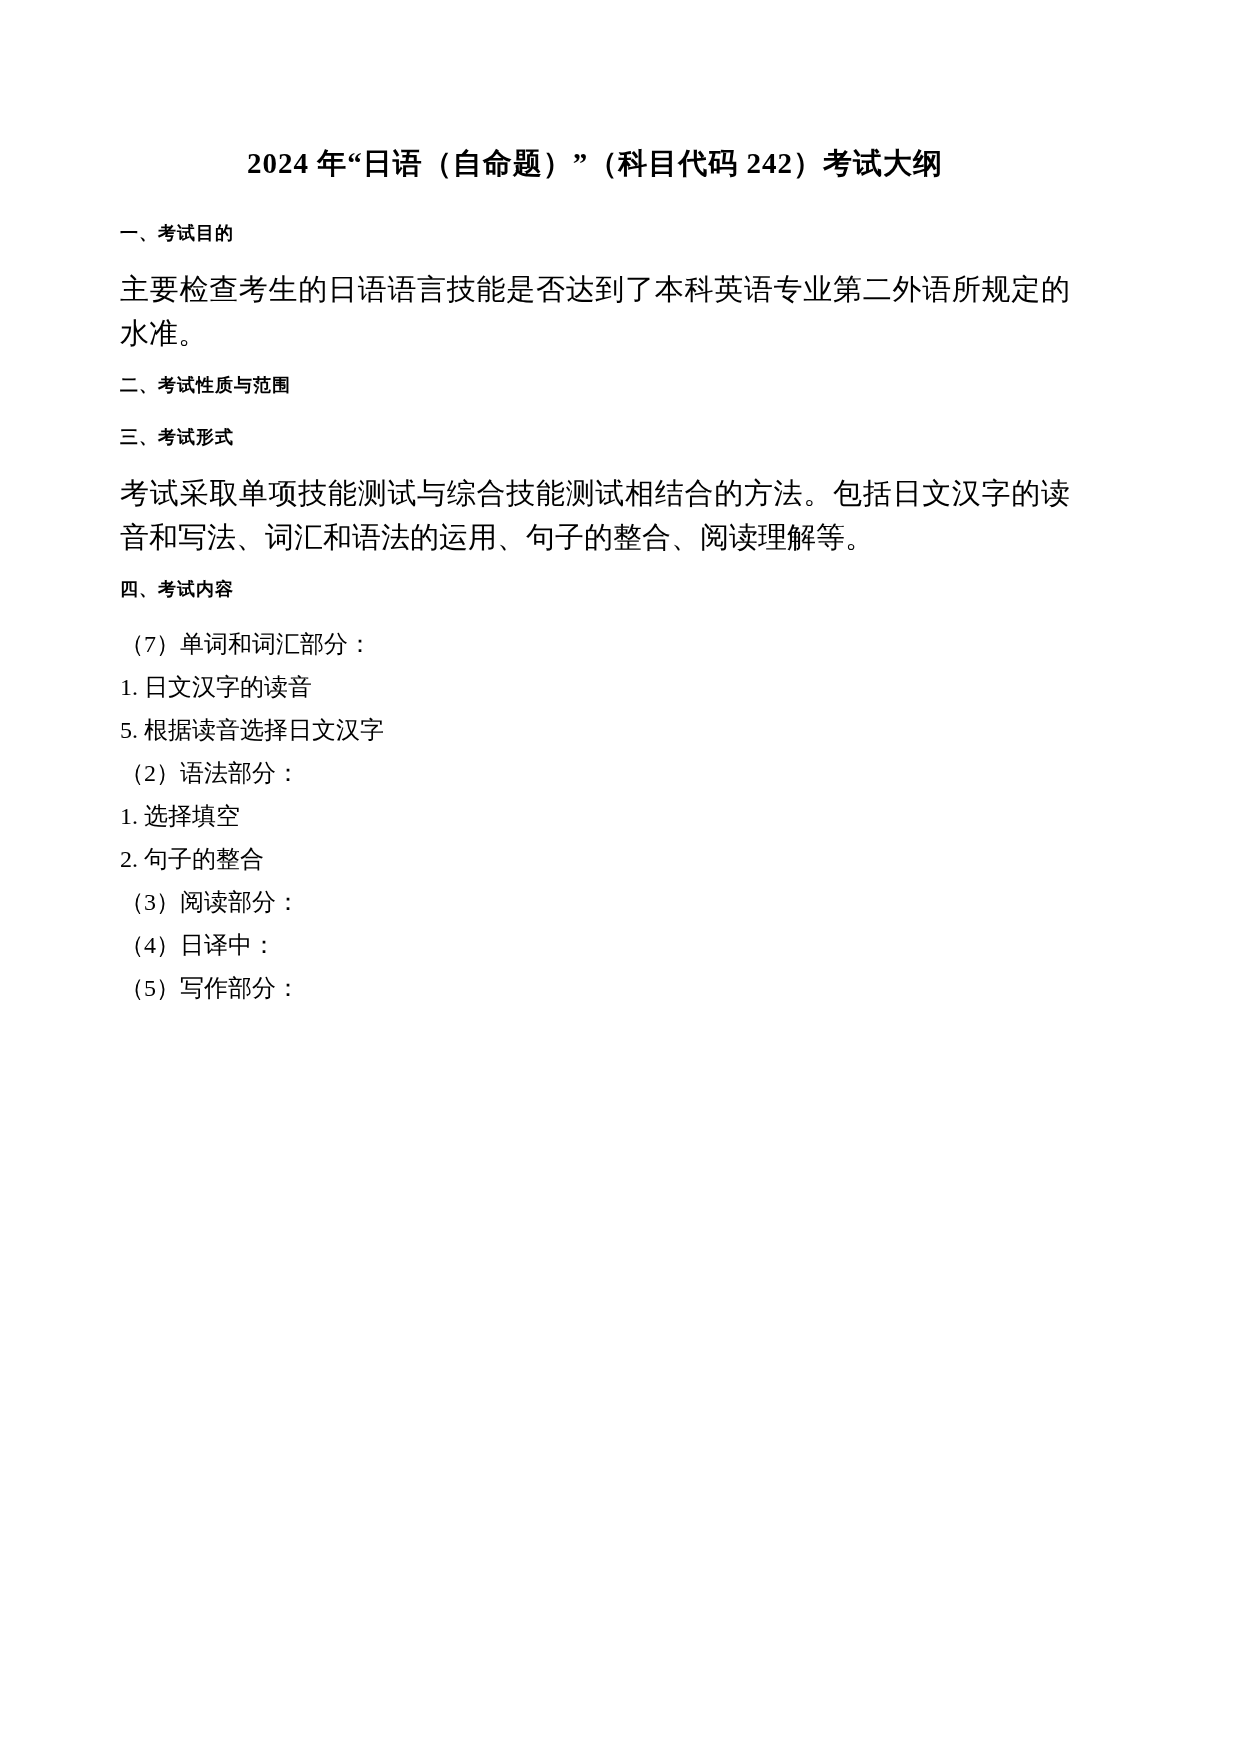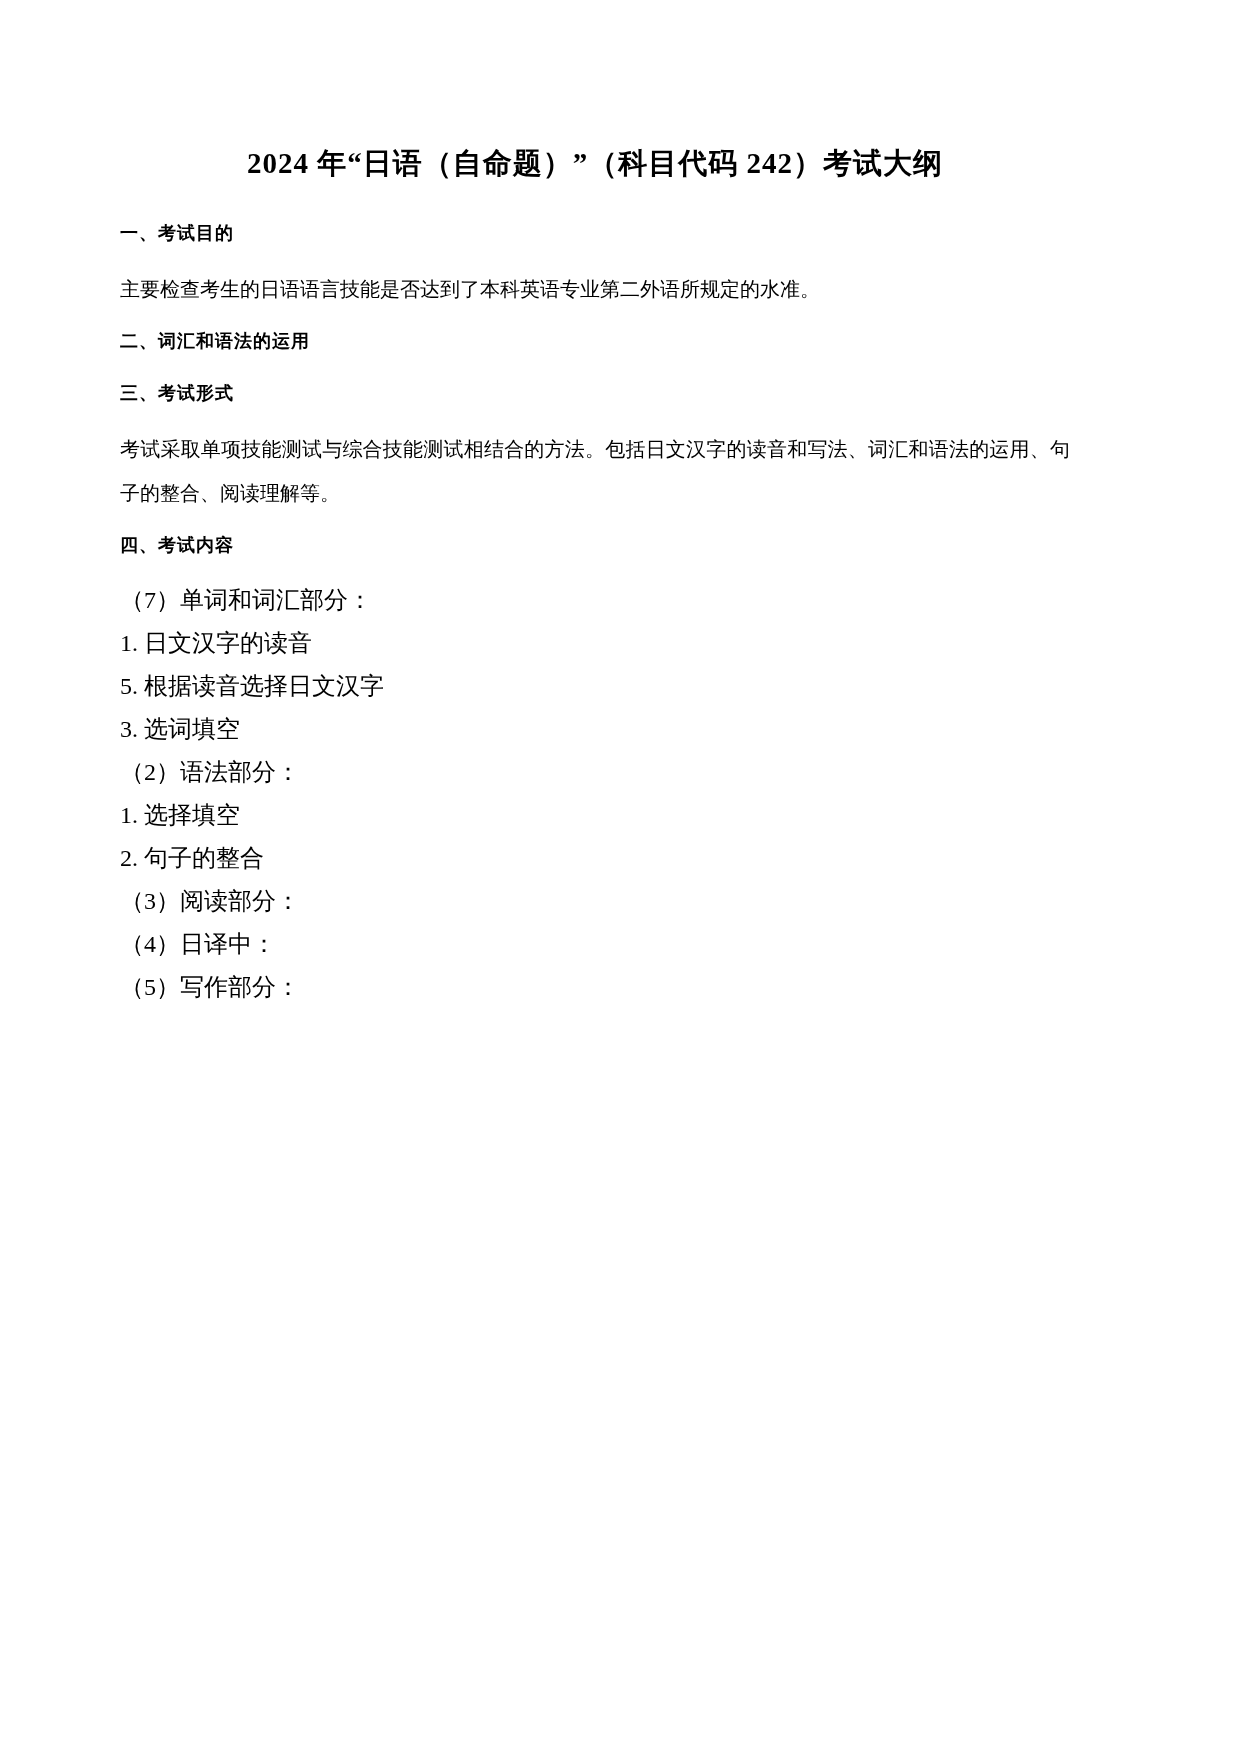--- a/index.html
+++ b/index.html
@@ -30,21 +30,21 @@
   }
   h2.sec-heading {
     font-size: 18px;
     font-weight: bold;
     line-height: 36px;
     margin: 0 0 16px 0;
     font-family: "Liberation Sans", "DejaVu Sans", sans-serif;
     letter-spacing: 1px;
   }
   p.body-text {
-    font-size: 20px;
+    font-size: 29px;
     line-height: 44px;
     margin: 0 0 12px 0;
     text-align: justify;
     text-justify: inter-ideograph;
   }
   p.list-line {
     font-size: 24px;
     line-height: 43px;
     margin: 0;
   }
@@ -56,34 +56,33 @@
 <div class="page">
 
   <h1 class="doc-title">2024 年“日语（自命题）”（科目代码 242）考试大纲</h1>
 
   <section>
     <h2 class="sec-heading">一、考试目的</h2>
     <p class="body-text">主要检查考生的日语语言技能是否达到了本科英语专业第二外语所规定的水准。</p>
   </section>
 
   <section>
-    <h2 class="sec-heading">二、词汇和语法的运用</h2>
+    <h2 class="sec-heading">二、考试性质与范围</h2>
   </section>
 
   <section>
     <h2 class="sec-heading">三、考试形式</h2>
     <p class="body-text">考试采取单项技能测试与综合技能测试相结合的方法。包括日文汉字的读音和写法、词汇和语法的运用、句子的整合、阅读理解等。</p>
   </section>
 
   <section>
     <h2 class="sec-heading">四、考试内容</h2>
     <p class="list-line">（7）单词和词汇部分：</p>
     <p class="list-line">1. 日文汉字的读音</p>
     <p class="list-line">5. 根据读音选择日文汉字</p>
-    <p class="list-line">3. 选词填空</p>
     <p class="list-line">（2）语法部分：</p>
     <p class="list-line">1. 选择填空</p>
     <p class="list-line">2. 句子的整合</p>
     <p class="list-line">（3）阅读部分：</p>
     <p class="list-line">（4）日译中：</p>
     <p class="list-line">（5）写作部分：</p>
   </section>
 
 </div>
 

